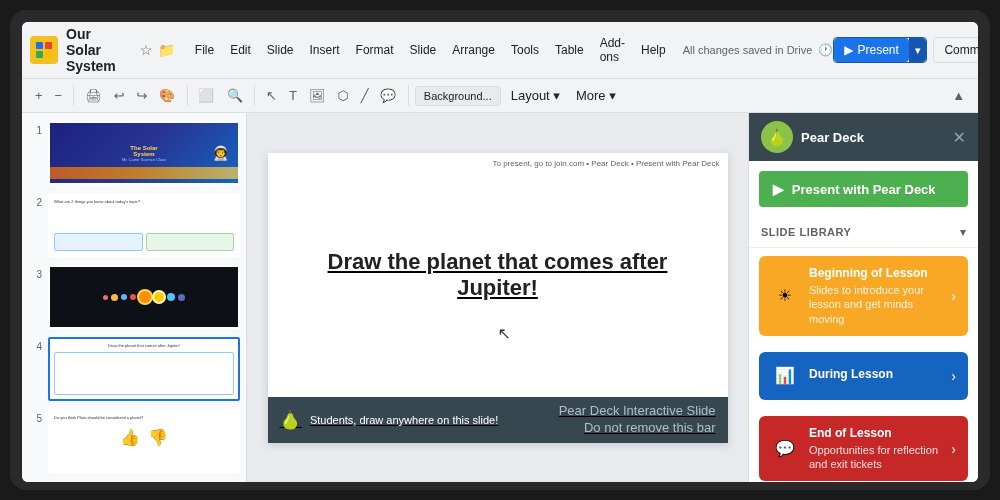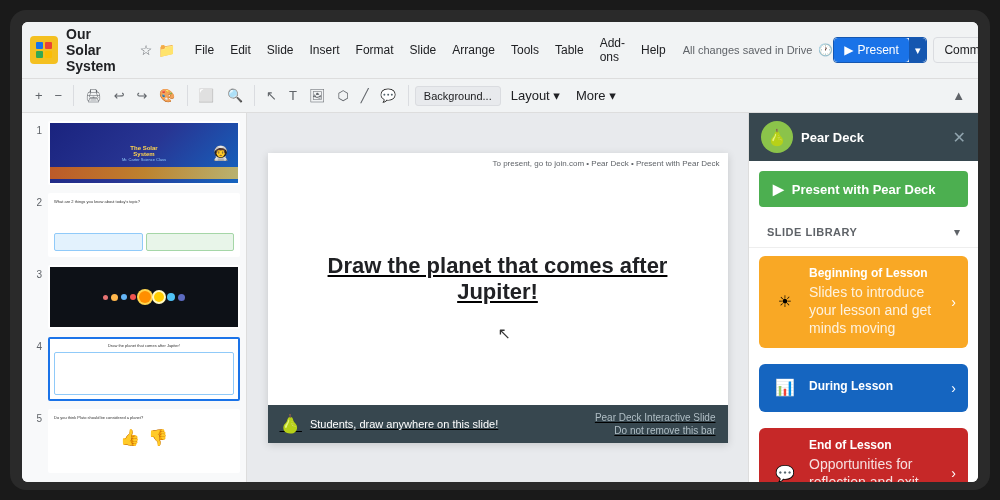--- a/index.html
+++ b/index.html
@@ -478,21 +478,21 @@
     }
 
     .pd-present-icon {
       font-size: 14px;
     }
 
     .pd-library-header {
       display: flex;
       align-items: center;
       justify-content: space-between;
-      padding: 8px 18px;
+      padding: 8px 12px;
       border-bottom: 1px solid #eee;
     }
 
     .pd-library-title {
       font-size: 11px;
       font-weight: 700;
       color: #5f6368;
       letter-spacing: 0.5px;
     }
 
@@ -528,21 +528,21 @@
     }
 
     .pd-card-title {
       font-size: 12px;
       font-weight: 700;
       color: white;
       margin-bottom: 3px;
     }
 
     .pd-card-desc {
-      font-size: 14px;
+      font-size: 11px;
       color: rgba(255,255,255,0.85);
       line-height: 1.3;
     }
 
     .pd-card-icon {
       width: 28px;
       height: 28px;
       display: flex;
       align-items: center;
       justify-content: center;
@@ -712,21 +712,21 @@
       </div>
 
       <div class="canvas-area">
         <div class="slide-canvas">
           <div class="slide-url-bar">To present, go to join.com • Pear Deck • Present with Pear Deck</div>
           <div class="slide-main-text">Draw the planet that comes after Jupiter!</div>
           <div class="slide-cursor">↖</div>
           <div class="slide-bottom-bar">
             <div class="bottom-mascot">🍐</div>
             <div class="bottom-text">Students, draw anywhere on this slide!</div>
-            <div style="font-size:10px; color:#b0bec5; text-align:right; line-height:1.3;">Pear Deck Interactive Slide<br>Do not remove this bar</div>
+            <div style="font-size:13px; color:#b0bec5; text-align:right; line-height:1.3;">Pear Deck Interactive Slide<br>Do not remove this bar</div>
           </div>
         </div>
       </div>
 
       <div class="pear-deck-sidebar">
         <div class="pd-header">
           <div class="pd-logo">
             <div class="pd-pear-icon">🍐</div>
             <span class="pd-title">Pear Deck</span>
           </div>

